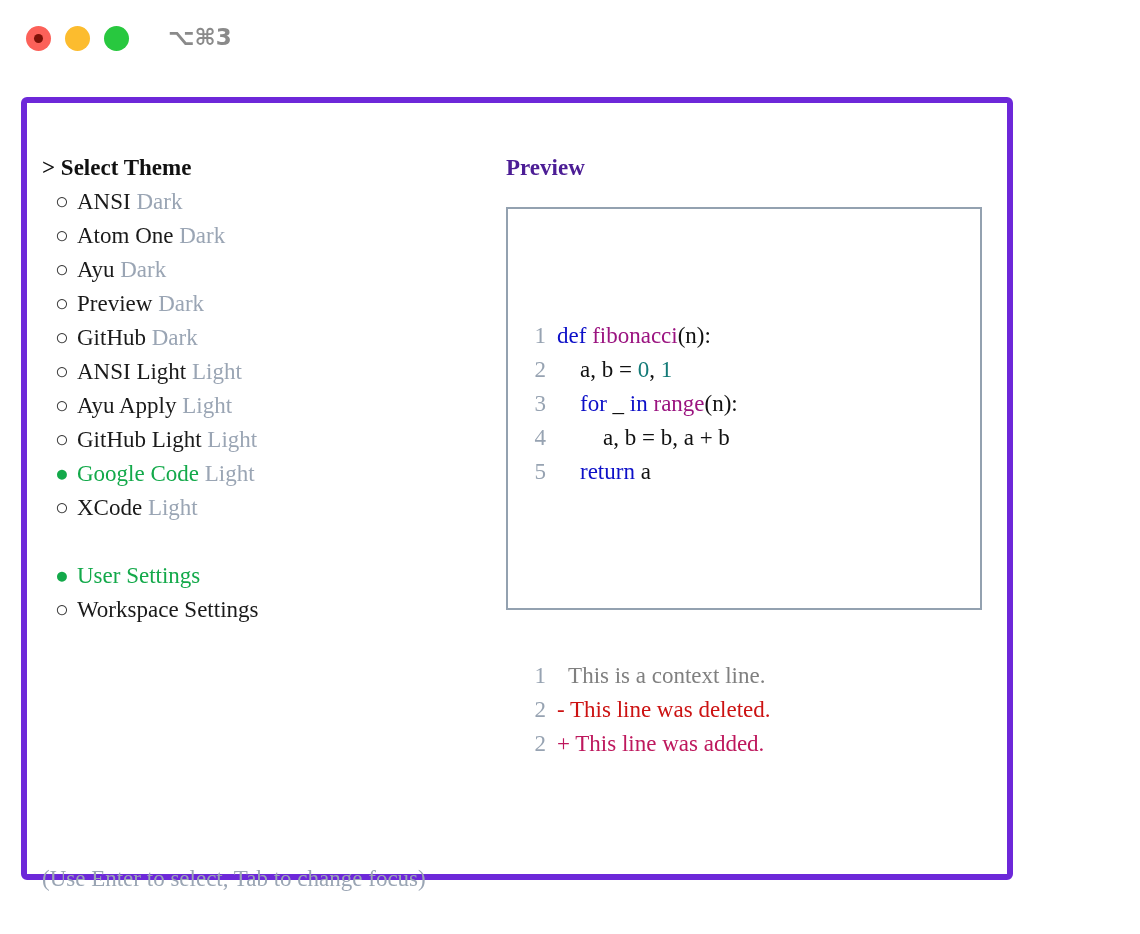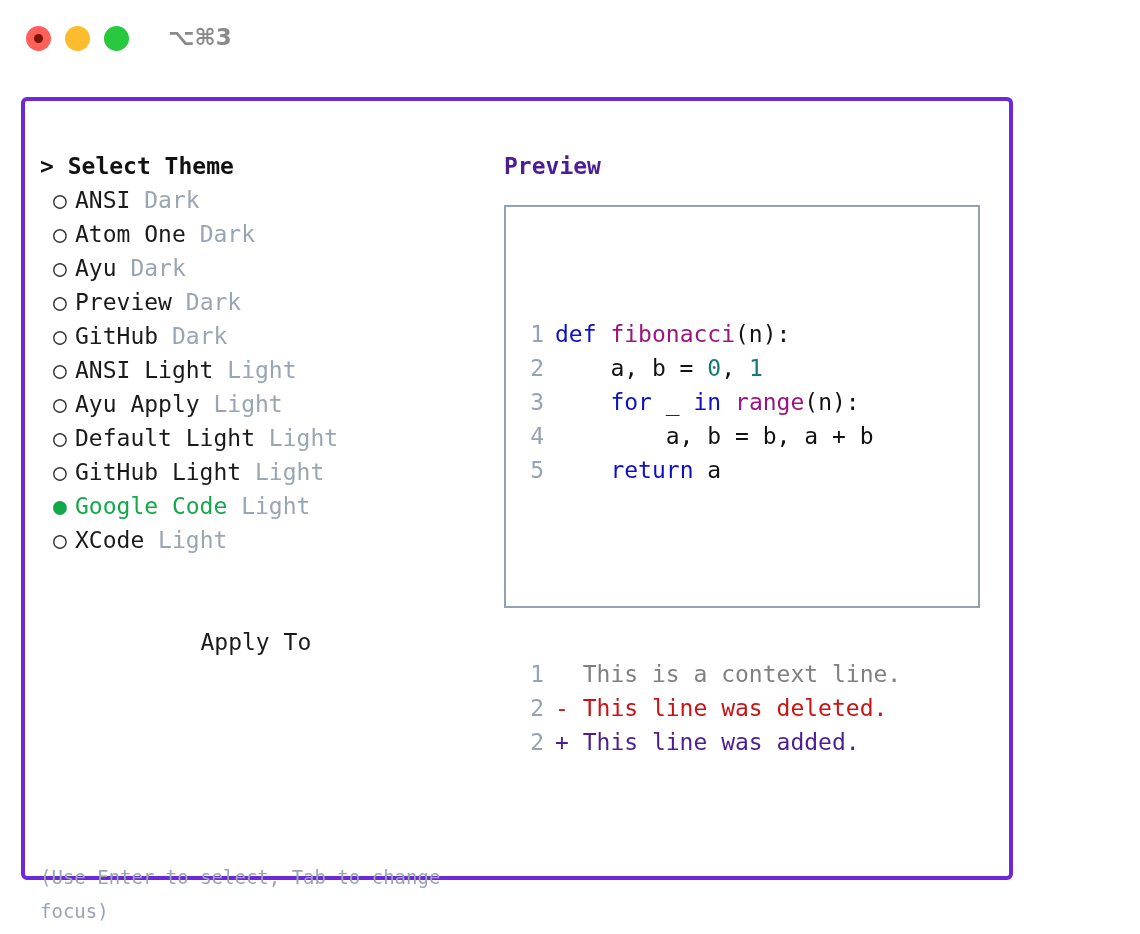--- a/index.html
+++ b/index.html
@@ -73,24 +73,25 @@
     white-space: pre;
   }
 
   
   .panel {
     position: absolute;
     left: 21px;
     top: 97px;
     width: 992px;
     height: 783px;
-    border: 4px solid #6d28d9;
+    border: 6px solid #6d28d9;
     border-radius: 6px;
     box-sizing: border-box;
     background: #ffffff;
+    font-family: Liberation Serif, serif;
   }
 
   .content {
     position: absolute;
     left: 0; top: 0;
     width: 100%;
     height: 100%;
   }
 
   
@@ -129,21 +130,21 @@
   .item-name.sel { color: #13a94a; text-align: center; }
   .item-variant  { color: #9aa5b4; }
 
   .spacer { height: 34px; }
 
   .hint {
     position: absolute;
     left: 15px;
     top: 759px;
     width: 410px;
-    font-size: 19px;
+    font-size: 23px;
     line-height: 34px;
     color: #9aa5b4;
     white-space: normal;
   }
 
   
   .right-col {
     position: absolute;
     left: 479px;
     top: 48px;
@@ -184,21 +185,21 @@
   
   .tok-kw   { color: #0d10c8; }
   .tok-fn   { color: #9b1480; }
   .tok-num  { color: #137a77; }
   .tok-pl   { color: #111111; }
 
   
   .blank-line { height: 34px; }
   .diff-ctx { color: #808080; }
   .diff-del { color: #cc1212; }
-  .diff-add { color: #4c1d95; }
+  .diff-add { color: #be185d; }
 </style>
 </head>
 <body>
 
 <div class="window">
 
   <div class="titlebar">
     <div class="dots">
       <span class="dot red"></span>
       <span class="dot yellow"></span>
@@ -213,31 +214,31 @@
       <div class="left-col">
         <div class="section-header">&gt; Select Theme</div>
         <div id="theme-list">
             <div class="radio-row"><span class="marker off">○</span><span class="item-name">ANSI</span><span class="item-variant"> Dark</span></div>
             <div class="radio-row"><span class="marker off">○</span><span class="item-name">Atom One</span><span class="item-variant"> Dark</span></div>
             <div class="radio-row"><span class="marker off">○</span><span class="item-name">Ayu</span><span class="item-variant"> Dark</span></div>
             <div class="radio-row"><span class="marker off">○</span><span class="item-name">Preview</span><span class="item-variant"> Dark</span></div>
             <div class="radio-row"><span class="marker off">○</span><span class="item-name">GitHub</span><span class="item-variant"> Dark</span></div>
             <div class="radio-row"><span class="marker off">○</span><span class="item-name">ANSI Light</span><span class="item-variant"> Light</span></div>
             <div class="radio-row"><span class="marker off">○</span><span class="item-name">Ayu Apply</span><span class="item-variant"> Light</span></div>
-            <div class="radio-row"><span class="marker off">○</span><span class="item-name">Default Light</span><span class="item-variant"> Light</span></div>
             <div class="radio-row"><span class="marker off">○</span><span class="item-name">GitHub Light</span><span class="item-variant"> Light</span></div>
             <div class="radio-row"><span class="marker on">●</span><span class="item-name sel">Google Code</span><span class="item-variant"> Light</span></div>
             <div class="radio-row"><span class="marker off">○</span><span class="item-name">XCode</span><span class="item-variant"> Light</span></div>
           </div>
 
         <div class="spacer"></div>
 
-        <div class="section-header plain">
-          <span class="marker"> </span><span>Apply To</span>
-        </div>
+        <div id="apply-list">
+            <div class="radio-row"><span class="marker on">●</span><span class="item-name sel">User Settings</span></div>
+            <div class="radio-row"><span class="marker off">○</span><span class="item-name">Workspace Settings</span></div>
+          </div>
       </div>
 
       <div class="hint">(Use Enter to select, Tab to change focus)</div>
 
       <div class="right-col">
         <div class="preview-title">Preview</div>
         <div class="preview-box">
           <div class="code">
             <div id="code-lines"><div class="code-line"><span class="lineno">1</span><span class="gutter-gap"></span><span class="tok-kw">def </span><span class="tok-fn">fibonacci</span><span class="tok-pl">(n):</span></div><div class="code-line"><span class="lineno">2</span><span class="gutter-gap"></span><span class="tok-pl">    a, b = </span><span class="tok-num">0</span><span class="tok-pl">, </span><span class="tok-num">1</span></div><div class="code-line"><span class="lineno">3</span><span class="gutter-gap"></span><span class="tok-pl">    </span><span class="tok-kw">for</span><span class="tok-pl"> _ </span><span class="tok-kw">in</span><span class="tok-pl"> </span><span class="tok-fn">range</span><span class="tok-pl">(n):</span></div><div class="code-line"><span class="lineno">4</span><span class="gutter-gap"></span><span class="tok-pl">        a, b = b, a + b</span></div><div class="code-line"><span class="lineno">5</span><span class="gutter-gap"></span><span class="tok-pl">    </span><span class="tok-kw">return</span><span class="tok-pl"> a</span></div></div>
             <div class="blank-line"></div>

